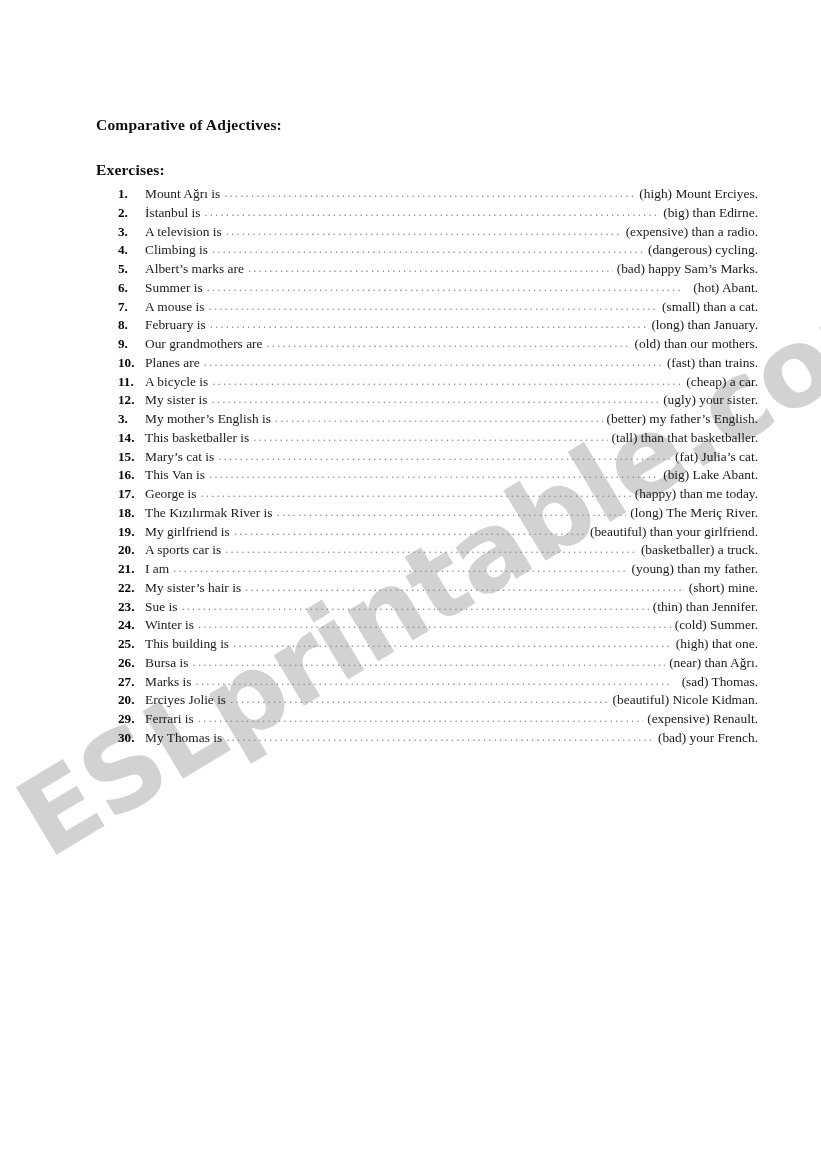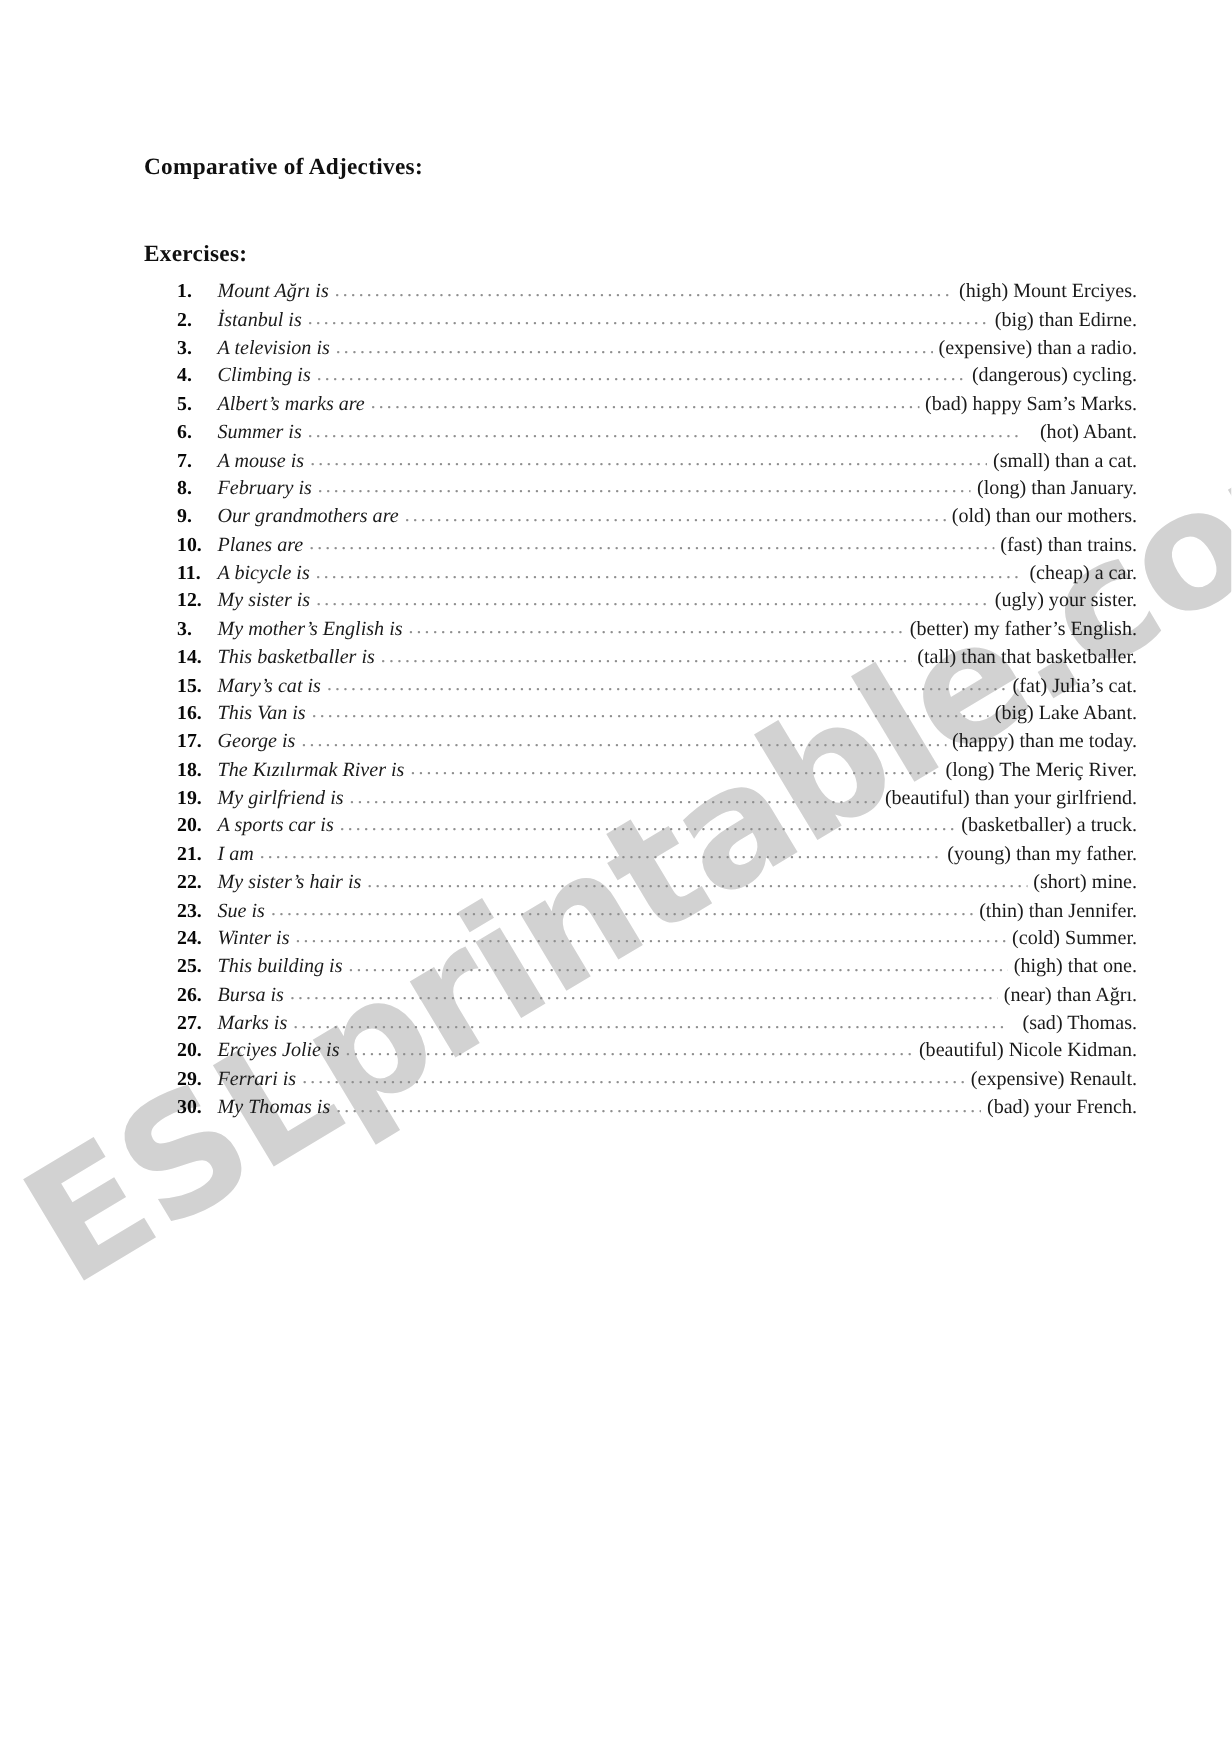--- a/index.html
+++ b/index.html
@@ -50,21 +50,21 @@
 
   .heading {
     position: absolute;
     left: 96px;
     font-weight: bold;
     font-size: 15.5px;
     color: #101010;
     letter-spacing: 0.2px;
     white-space: nowrap;
   }
-  #title-heading { top: 103px; }
+  #title-heading { top: 116px; }
   #exercises-heading { top: 161px; }
 
   #exercise-list {
     position: absolute;
     left: 118px;
     top: 186px;
     width: 640px;
     list-style: none;
     margin: 0;
     padding: 0;
@@ -83,21 +83,20 @@
     flex: 0 0 27px;
     font-weight: bold;
     font-size: 13.2px;
     text-align: left;
     color: #080808;
   }
 
   .item-prompt {
     flex: 0 0 auto;
     padding-right: 4px;
-    font-style: italic;
   }
 
   .item-dots {
     flex: 1 1 auto;
     min-width: 18px;
     overflow: hidden;
     color: #8e8e8e;
     letter-spacing: 2.1px;
     font-size: 13px;
     position: relative;

